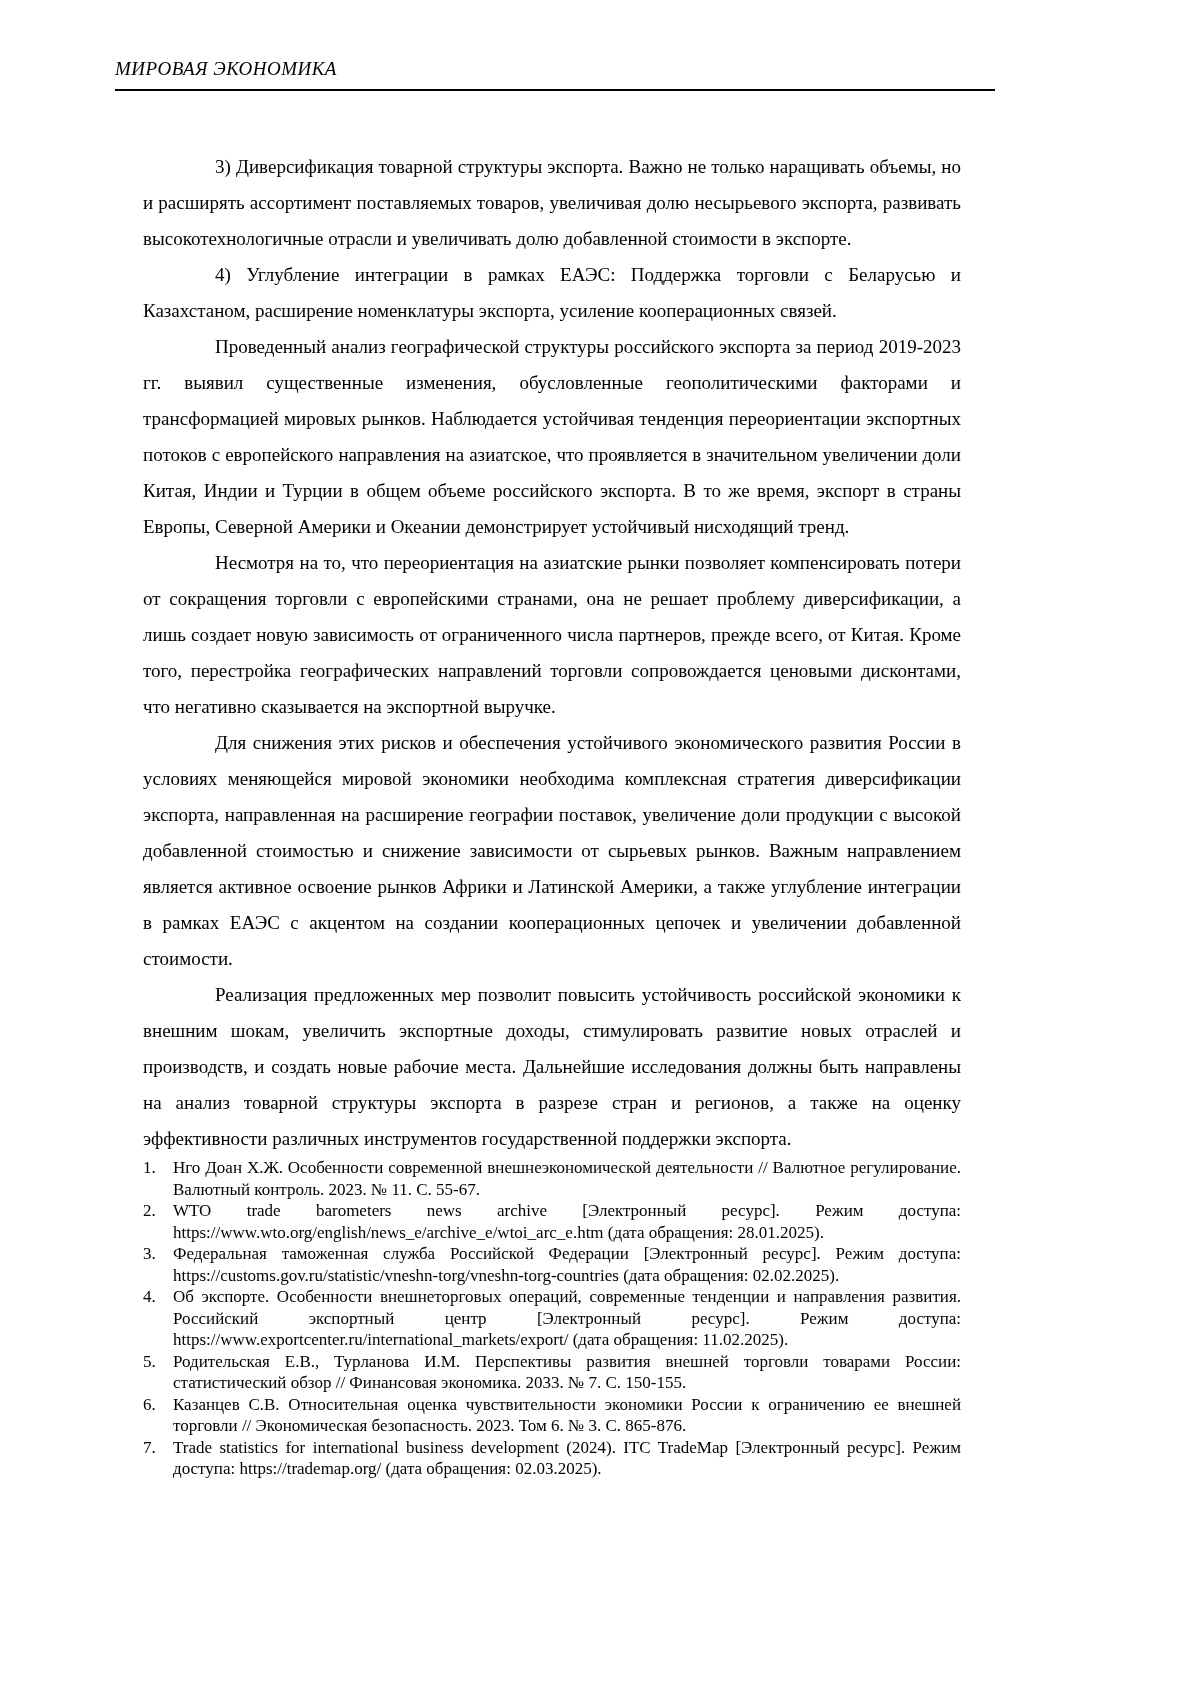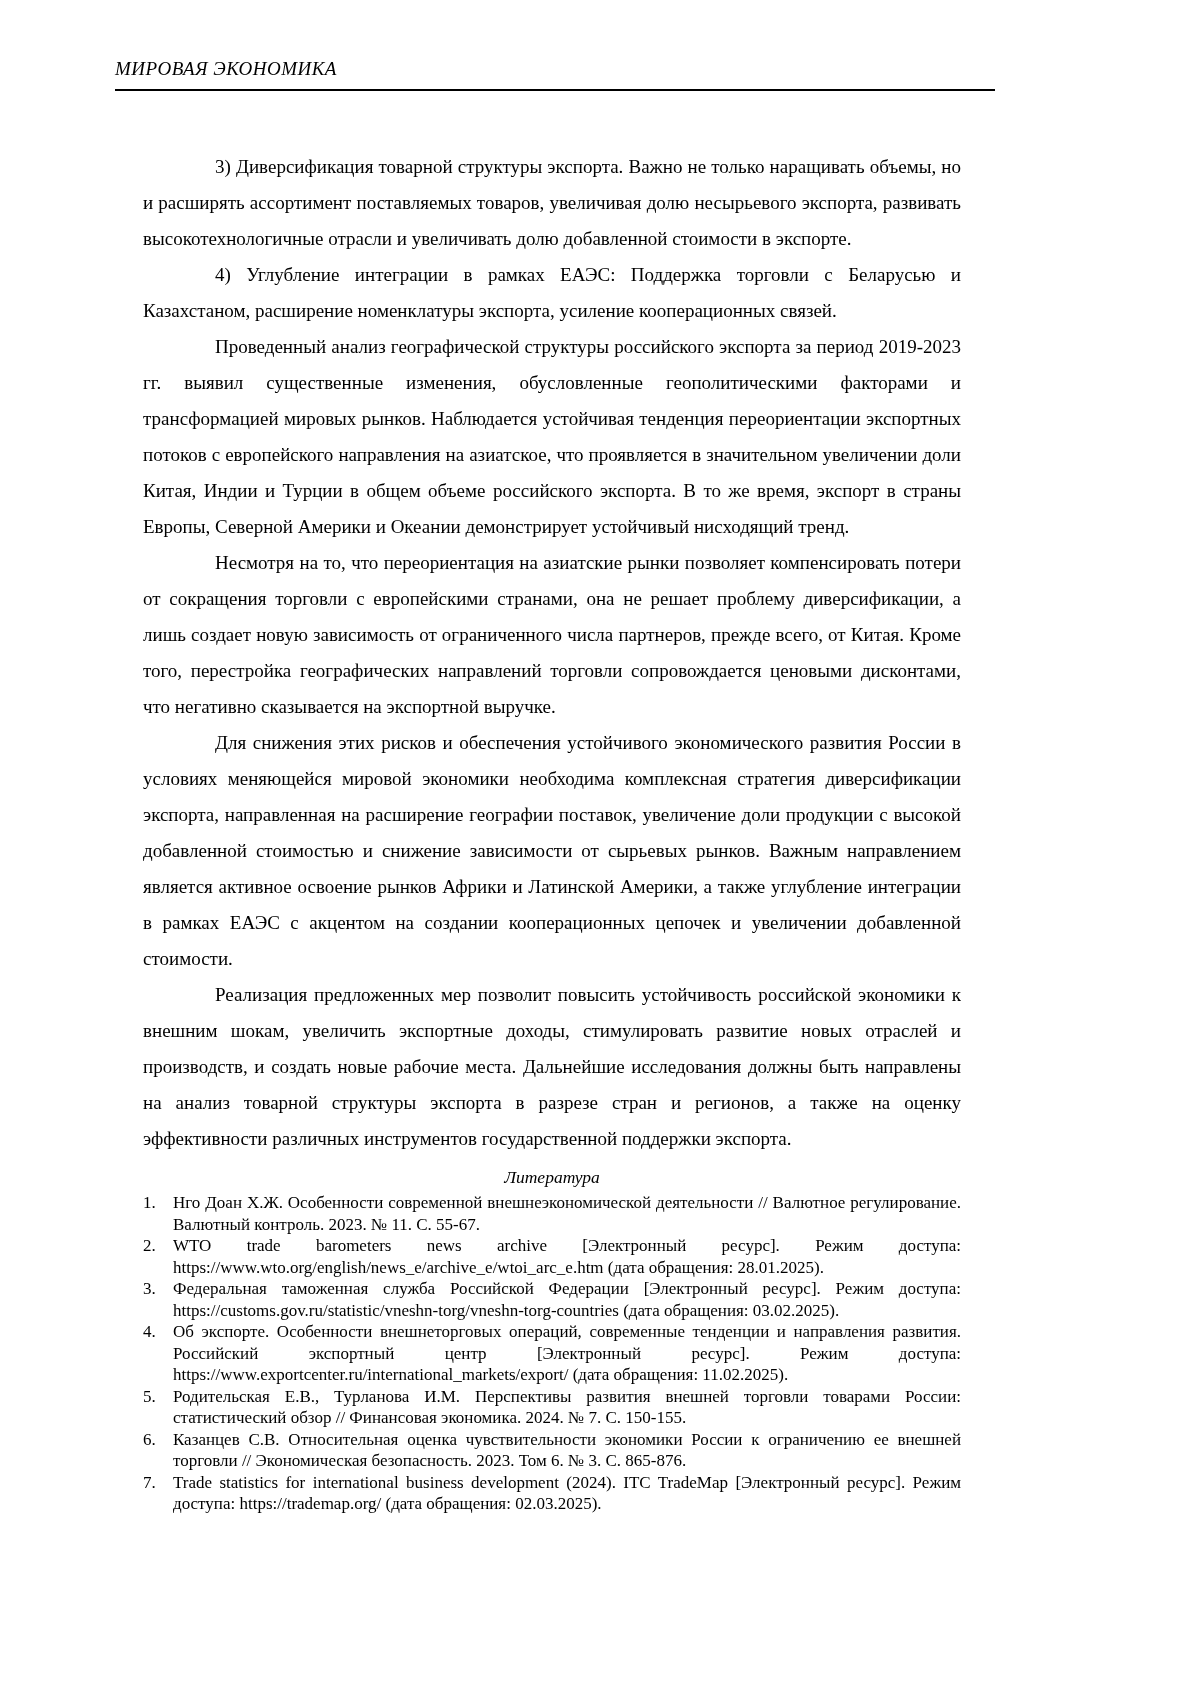--- a/index.html
+++ b/index.html
@@ -109,42 +109,41 @@
 
   <div class="text-block">
 
     <p class="body-p">3) Диверсификация товарной структуры экспорта. Важно не только наращивать объемы, но и расширять ассортимент поставляемых товаров, увеличивая долю несырьевого экспорта, развивать высокотехнологичные отрасли и увеличивать долю добавленной стоимости в экспорте.</p>
     <p class="body-p">4) Углубление интеграции в рамках ЕАЭС: Поддержка торговли с Беларусью и Казахстаном, расширение номенклатуры экспорта, усиление кооперационных связей.</p>
     <p class="body-p">Проведенный анализ географической структуры российского экспорта за период 2019-2023 гг. выявил существенные изменения, обусловленные геополитическими факторами и трансформацией мировых рынков. Наблюдается устойчивая тенденция переориентации экспортных потоков с европейского направления на азиатское, что проявляется в значительном увеличении доли Китая, Индии и Турции в общем объеме российского экспорта. В то же время, экспорт в страны Европы, Северной Америки и Океании демонстрирует устойчивый нисходящий тренд.</p>
     <p class="body-p">Несмотря на то, что переориентация на азиатские рынки позволяет компенсировать потери от сокращения торговли с европейскими странами, она не решает проблему диверсификации, а лишь создает новую зависимость от ограниченного числа партнеров, прежде всего, от Китая. Кроме того, перестройка географических направлений торговли сопровождается ценовыми дисконтами, что негативно сказывается на экспортной выручке.</p>
     <p class="body-p">Для снижения этих рисков и обеспечения устойчивого экономического развития России в условиях меняющейся мировой экономики необходима комплексная стратегия диверсификации экспорта, направленная на расширение географии поставок, увеличение доли продукции с высокой добавленной стоимостью и снижение зависимости от сырьевых рынков. Важным направлением является активное освоение рынков Африки и Латинской Америки, а также углубление интеграции в рамках ЕАЭС с акцентом на создании кооперационных цепочек и увеличении добавленной стоимости.</p>
     <p class="body-p">Реализация предложенных мер позволит повысить устойчивость российской экономики к внешним шокам, увеличить экспортные доходы, стимулировать развитие новых отраслей и производств, и создать новые рабочие места. Дальнейшие исследования должны быть направлены на анализ товарной структуры экспорта в разрезе стран и регионов, а также на оценку эффективности различных инструментов государственной поддержки экспорта.</p>
 
-    <h3 class="lit-title">Литература</h3>
 
     <ol class="refs">
       <li>
         <span class="ref-num">1.</span>
         <span class="ref-text">Нго Доан Х.Ж. Особенности современной внешнеэкономической деятельности // Валютное регулирование. Валютный контроль. 2023. № 11. С. 55-67.</span>
       </li>
       <li>
         <span class="ref-num">2.</span>
         <span class="ref-text">WTO trade barometers news archive [Электронный ресурс]. Режим доступа: https://www.wto.org/english/news_e/archive_e/wtoi_arc_e.htm (дата обращения: 28.01.2025).</span>
       </li>
       <li>
         <span class="ref-num">3.</span>
-        <span class="ref-text">Федеральная таможенная служба Российской Федерации [Электронный ресурс]. Режим доступа: https://customs.gov.ru/statistic/vneshn-torg/vneshn-torg-countries (дата обращения: 03.02.2025).</span>
+        <span class="ref-text">Федеральная таможенная служба Российской Федерации [Электронный ресурс]. Режим доступа: https://customs.gov.ru/statistic/vneshn-torg/vneshn-torg-countries (дата обращения: 02.02.2025).</span>
       </li>
       <li>
         <span class="ref-num">4.</span>
         <span class="ref-text">Об экспорте. Особенности внешнеторговых операций, современные тенденции и направления развития. Российский экспортный центр [Электронный ресурс]. Режим доступа: https://www.exportcenter.ru/international_markets/export/ (дата обращения: 11.02.2025).</span>
       </li>
       <li>
         <span class="ref-num">5.</span>
-        <span class="ref-text">Родительская Е.В., Турланова И.М. Перспективы развития внешней торговли товарами России: статистический обзор // Финансовая экономика. 2024. № 7. С. 150-155.</span>
+        <span class="ref-text">Родительская Е.В., Турланова И.М. Перспективы развития внешней торговли товарами России: статистический обзор // Финансовая экономика. 2033. № 7. С. 150-155.</span>
       </li>
       <li>
         <span class="ref-num">6.</span>
         <span class="ref-text">Казанцев С.В. Относительная оценка чувствительности экономики России к ограничению ее внешней торговли // Экономическая безопасность. 2023. Том 6. № 3. С. 865-876.</span>
       </li>
       <li>
         <span class="ref-num">7.</span>
         <span class="ref-text">Trade statistics for international business development (2024). ITC TradeMap [Электронный ресурс]. Режим доступа: https://trademap.org/ (дата обращения: 02.03.2025).</span>
       </li>
     </ol>

